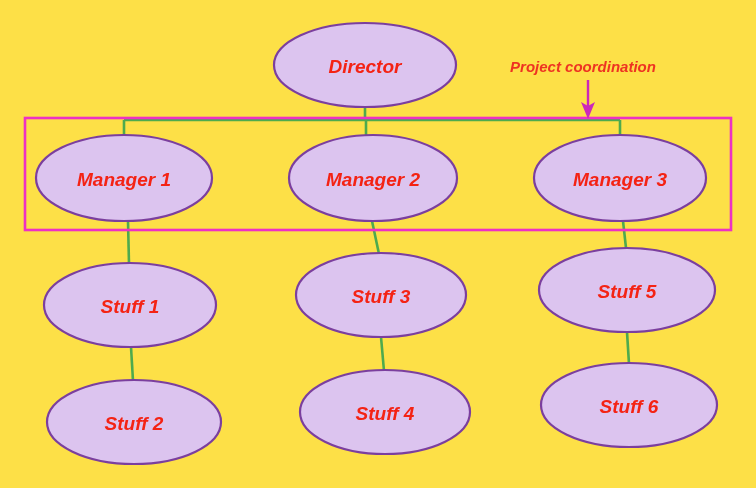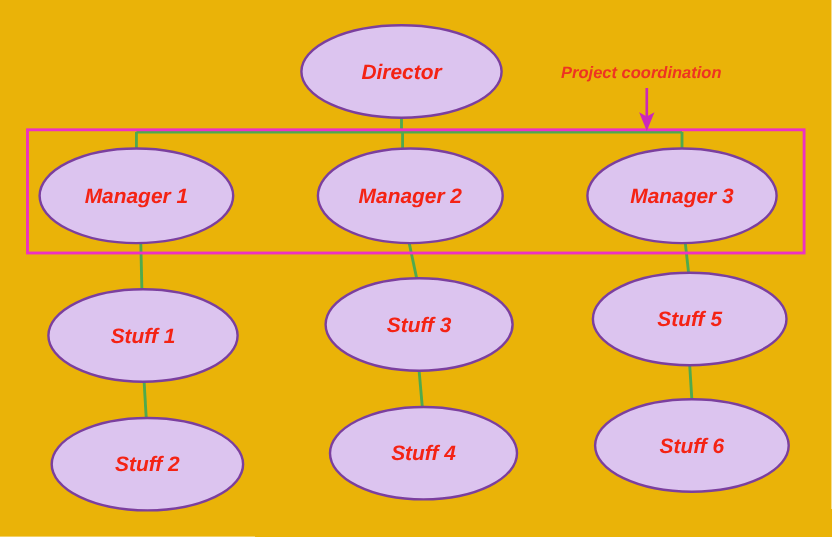--- a/index.html
+++ b/index.html
@@ -4,21 +4,21 @@
 <style>
   html, body {
     margin: 0;
     padding: 0;
     background: #ffffff;
   }
   #canvas {
     position: relative;
     width: 756px;
     height: 488px;
-    background: #eab308;
+    background: #fde047;
     overflow: hidden;
     font-family: "Liberation Sans", sans-serif;
   }
   #diagram-svg {
     position: absolute;
     top: 0;
     left: 0;
     width: 756px;
     height: 488px;
   }

